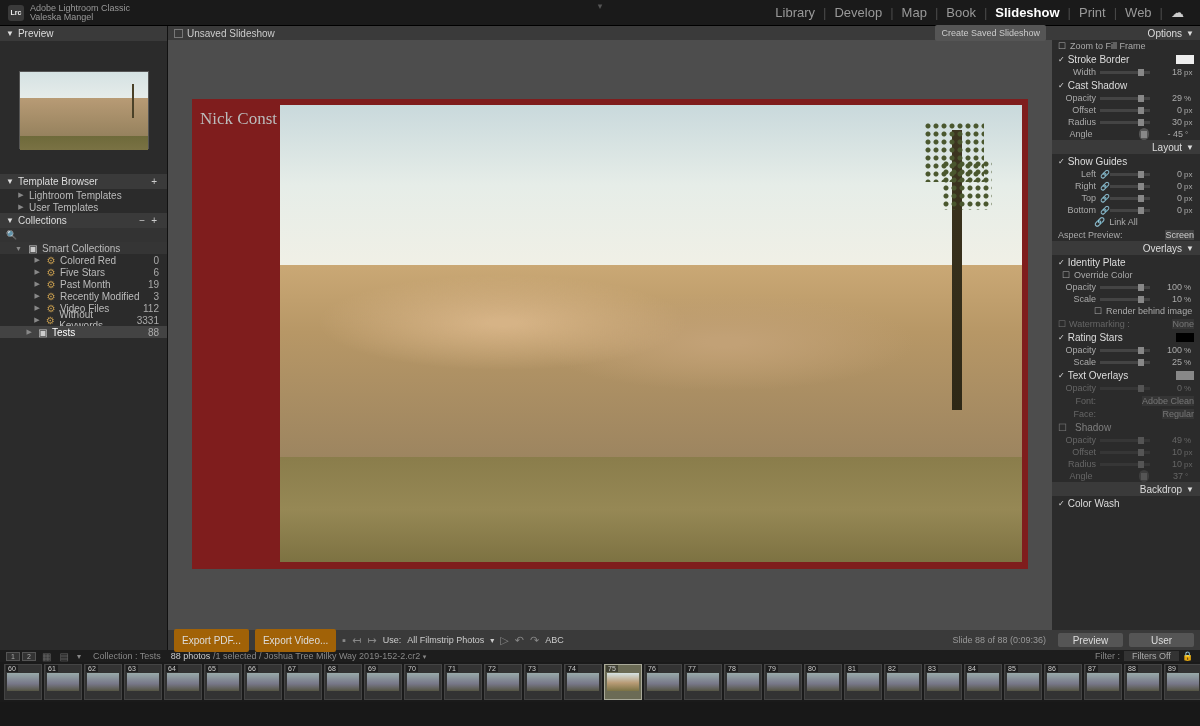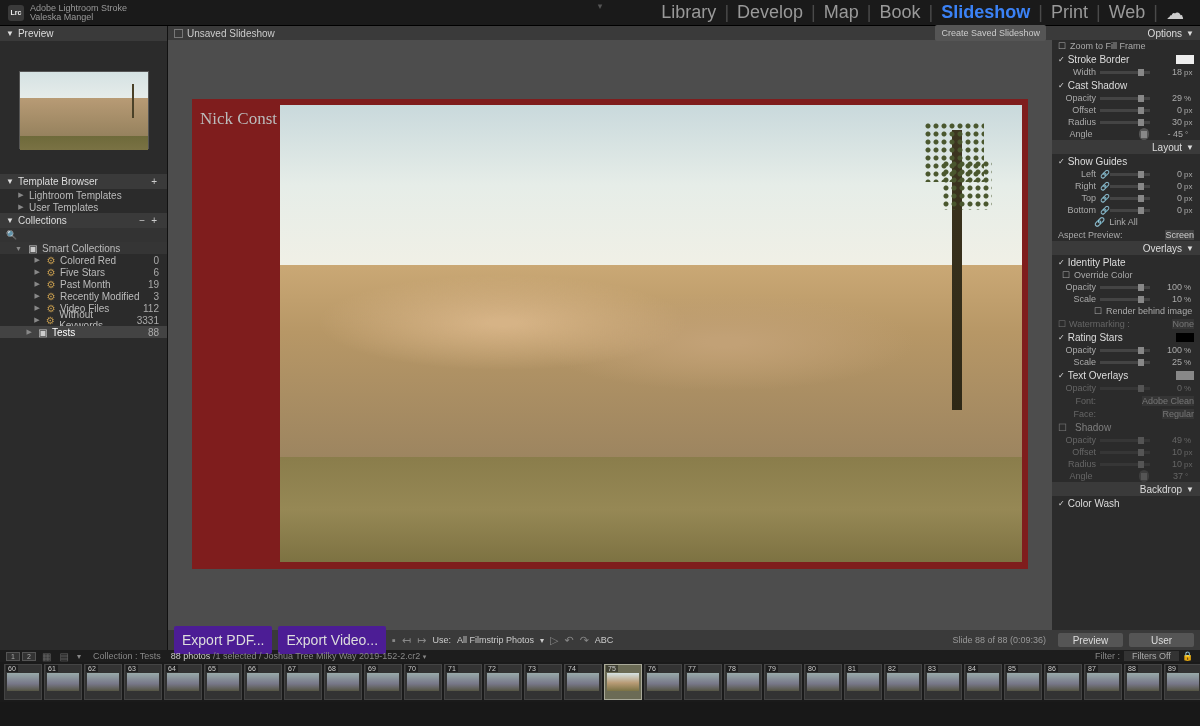--- a/index.html
+++ b/index.html
@@ -1,23 +1,23 @@
 <!DOCTYPE html>
 <html><head>
 <meta charset="utf-8">
 <style>
 * { margin: 0; padding: 0; box-sizing: border-box; font-family: -apple-system, "Segoe UI", sans-serif; }
 body { width: 1200px; height: 726px; background: #181818; color: #ccc; font-size: 10px; overflow: hidden; }
 .topbar { height: 26px; background: #1a1a1a; display: flex; align-items: center; padding: 0 8px; border-bottom: 1px solid #000; }
 .logo { width: 16px; height: 16px; background: #3a3a3a; border-radius: 3px; display: flex; align-items: center; justify-content: center; font-size: 7px; font-weight: bold; color: #eee; margin-right: 6px; }
 .app-titles { display: flex; flex-direction: column; line-height: 1.0; font-size: 9px; color: #999; }
 .grip { position: absolute; left: 50%; top: 1px; transform: translateX(-50%); color: #555; font-size: 9px; }
-.modules { margin-left: auto; display: flex; gap: 0; align-items: center; font-size: 18px; }
+.modules { margin-left: auto; display: flex; gap: 0; align-items: center; font-size: 13px; }
 .modules span { padding: 0 8px; color: #999; cursor: pointer; }
-.modules span.active { color: #3b82f6; font-weight: 600; }
+.modules span.active { color: #ffffff; font-weight: 600; }
 .modules .sep { color: #4a4a4a; padding: 0; }
 .modules .cloud { padding-left: 8px; color: #ccc; }
 
 .main { display: flex; height: 624px; }
 
 
 .left { width: 168px; background: #2b2b2b; display: flex; flex-direction: column; border-right: 1px solid #111; }
 .left .hdr { height: 15px; background: #3a3a3a; display: flex; align-items: center; padding: 0 6px; font-size: 10px; color: #ddd; }
 .left .hdr .plus { margin-left: auto; margin-right: 4px; color: #ccc; }
 .preview-thumb { margin: 30px auto 25px; width: 130px; height: 78px; border: 1px solid #555; }
@@ -47,21 +47,21 @@
 .img-rocks { height: 42%; background: linear-gradient(180deg,#caa875,#b79766 35%,#9d8560); position: relative; }
 .img-rocks::after { content:''; position:absolute; inset:0; background: radial-gradient(ellipse at 30% 30%, #d6b386 2%, transparent 25%), radial-gradient(ellipse at 60% 40%, #c2a176 3%, transparent 30%); }
 .img-ground { height: 23%; background: linear-gradient(#8a7d4b,#968855,#7d7242); }
 .joshua { position: absolute; right: 60px; top: 25px; width: 10px; height: 280px; background: linear-gradient(#3d3520,#2e2816); }
 .joshua::before, .joshua::after { content:''; position:absolute; width: 60px; height: 60px; background: radial-gradient(circle,#4a572e 2px,transparent 3px); background-size: 8px 8px; }
 .joshua::before { top: -8px; left: -28px; }
 .joshua::after { top: 30px; left: -10px; width: 50px; height: 50px; }
 .identity-ov { position: absolute; left: 8px; top: 10px; font-size: 17px; color: #bbb; font-family: Georgia, serif; }
 .slide-idx { position: absolute; right: 6px; top: 4px; color: #999; font-size: 9px; }
 .center-toolbar { height: 20px; background: #3a3a3a; display: flex; align-items: center; padding: 0 6px; font-size: 10px; gap: 6px; }
-.center-toolbar .btn { background: #4c1d95; padding: 6px 8px; border-radius: 2px; color: #ddd; font-size: 14px; }
+.center-toolbar .btn { background: #a16207; padding: 6px 8px; border-radius: 2px; color: #ddd; font-size: 10px; }
 .center-toolbar .icon { color: #888; font-size: 11px; }
 .center-toolbar .dd { font-size: 9px; color: #ccc; }
 .center-toolbar .counter { margin-left: auto; font-size: 9px; color: #999; }
 
 
 .right { width: 148px; background: #2b2b2b; display: flex; flex-direction: column; font-size: 9px; overflow: hidden; }
 .right .phdr { height: 14px; background: #3a3a3a; display: flex; align-items: center; justify-content: flex-end; padding: 0 6px; font-size: 10px; color: #ddd; }
 .right .phdr .tri { margin-left: 4px; font-size: 8px; }
 .right .section-title { height: 14px; display: flex; align-items: center; padding: 0 6px; color: #ddd; font-size: 10px; }
 .right .section-title .ck { margin-right: 3px; font-size: 8px; }
@@ -96,21 +96,21 @@
 .fs-cell .th { position: absolute; inset: 8px 2px 8px 2px; background: linear-gradient(#9aa,#778 60%,#554); }
 .fs-cell.sel { background: #6b6b55; border-color: #aa9; }
 .fs-cell.sel .th { background: linear-gradient(#d5e2e3,#b89b75 55%,#7a7244); }
 </style>
 </head>
 <body>
 
 <div class="topbar">
   <div class="logo">Lrc</div>
   <div class="app-titles">
-    <span>Adobe Lightroom Stroke</span>
+    <span>Adobe Lightroom Classic</span>
     <span>Valeska Mangel</span>
   </div>
   <div class="grip">▾</div>
   <div class="modules">
     <span>Library</span>
       <span class="sep">|</span>
     <span>Develop</span>
       <span class="sep">|</span>
     <span>Map</span>
       <span class="sep">|</span>

